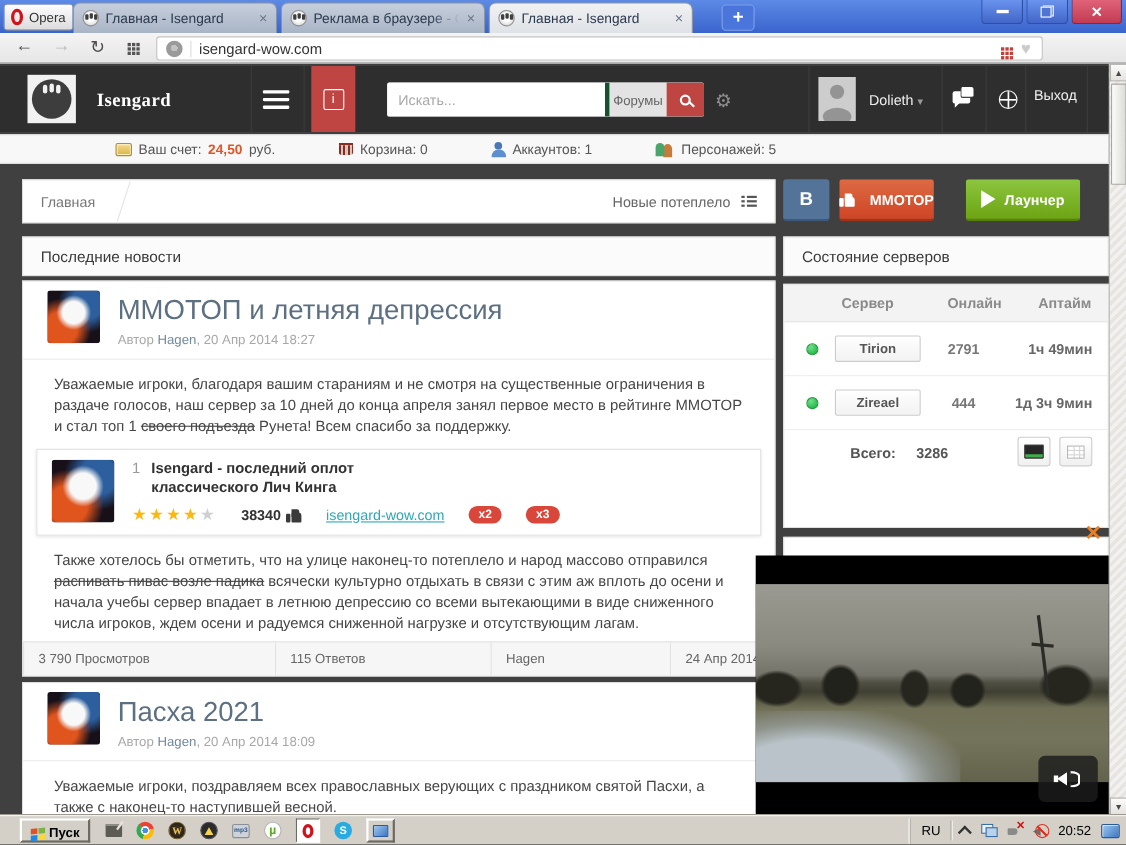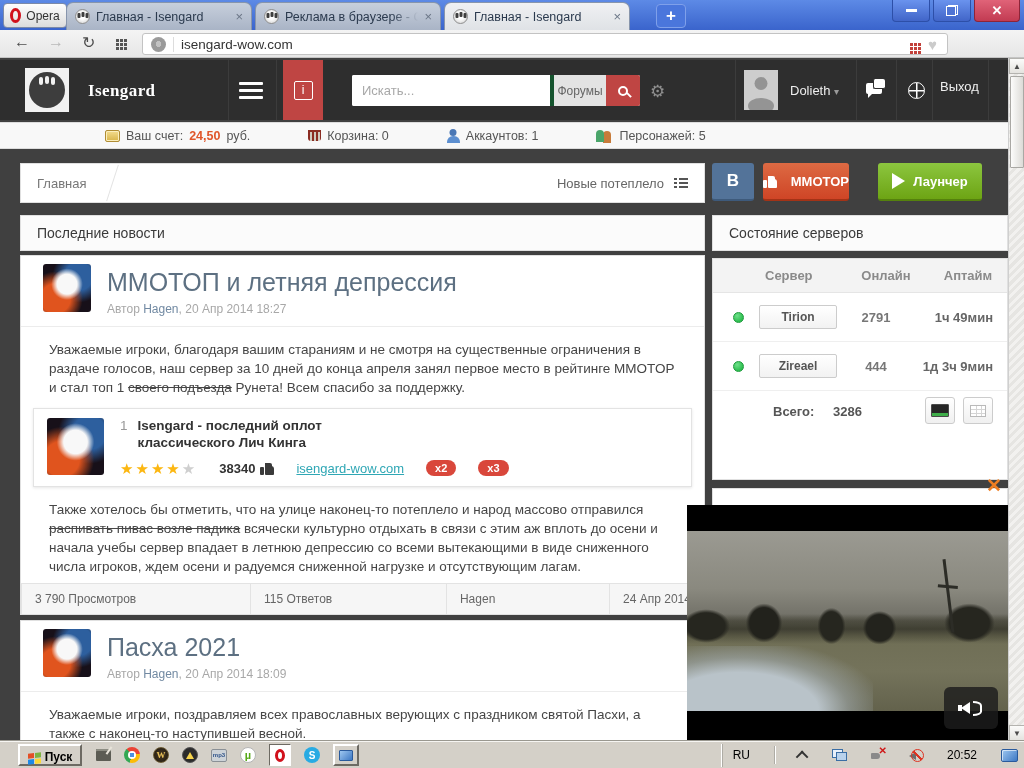--- a/index.html
+++ b/index.html
@@ -290,21 +290,21 @@
      font-weight:bold;font-size:11px;display:flex;align-items:center;justify-content:center;line-height:1;}
   .ic-opera-tb{width:22px;height:22px;background:#fff;border:1px solid;border-color:#6d6a63 #fff #fff #6d6a63;
      display:flex;align-items:center;justify-content:center;}
   .ic-opera-tb i{width:10px;height:13px;border:3px solid #d1111c;border-radius:50%;}
   .ic-skype{width:16px;height:16px;border-radius:50%;background:#28abe3;color:#fff;font-weight:bold;font-size:10px;
      display:flex;align-items:center;justify-content:center;}
   .ic-remote{width:26px;height:22px;background:#d4d0c8;border:2px solid;border-color:#fff #6d6a63 #6d6a63 #fff;
      display:flex;align-items:center;justify-content:center;}
   .ic-remote i{width:14px;height:11px;border-radius:1px;background:linear-gradient(135deg,#9ec7f0,#3d78c4);
      border:1px solid #2a5a9c;}
-  .tray{margin-left:auto;height:23px;display:flex;align-items:center;gap:24px;padding:0 6px 0 10px;
+  .tray{margin-left:auto;height:23px;display:flex;align-items:center;gap:9px;padding:0 6px 0 10px;
      border-left:1px solid #aeaca5;box-shadow:-1px 0 0 #fff;}
   .tray-lang{font-size:12px;color:#000;}
   .tray-sep{width:1px;height:18px;background:#aeaca5;box-shadow:1px 0 0 #fff;}
   .ic-chevron{width:9px;height:9px;border-left:2px solid #333;border-top:2px solid #333;transform:rotate(45deg) translateY(2px);}
   .ic-net{position:relative;width:15px;height:12px;}
   .ic-net::before{content:"";position:absolute;left:0;top:0;width:9px;height:7px;background:#e8f0fa;border:1px solid #3b6ea5;}
   .ic-net::after{content:"";position:absolute;right:0;bottom:0;width:9px;height:7px;background:#b9d2ec;border:1px solid #3b6ea5;}
   .ic-plugx{position:relative;width:14px;height:12px;}
   .ic-plugx::before{content:"";position:absolute;left:0;bottom:2px;width:9px;height:6px;background:#8a8a8a;border-radius:1px 3px 3px 1px;}
   .ic-plugx::after{content:"✕";position:absolute;right:-2px;top:-4px;color:#cf1616;font-size:10px;font-weight:bold;}

